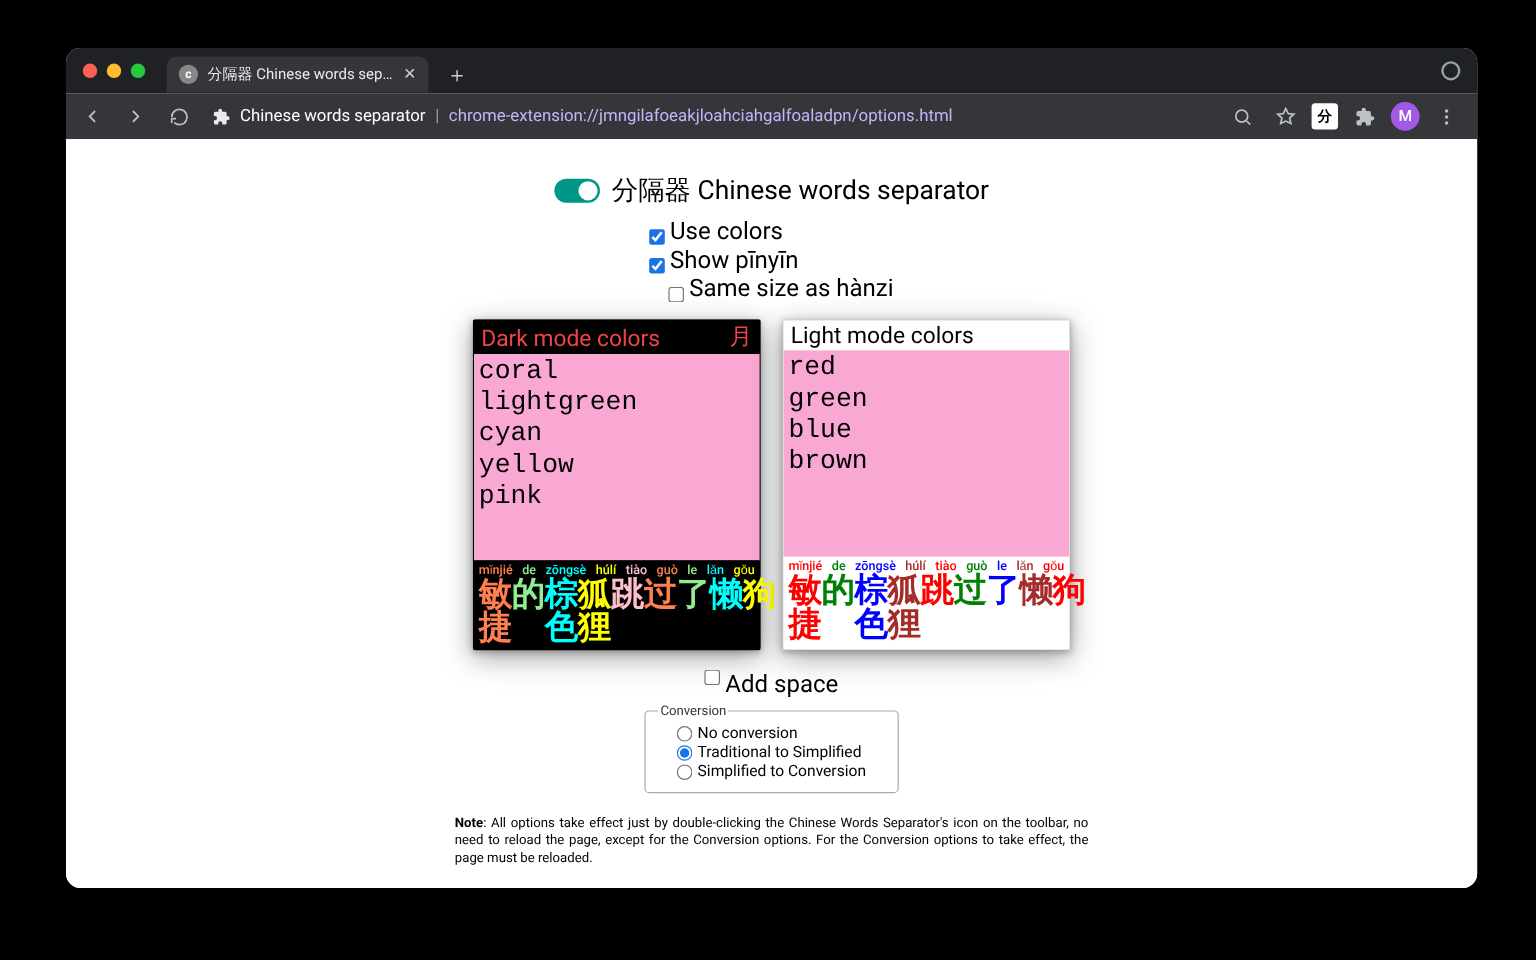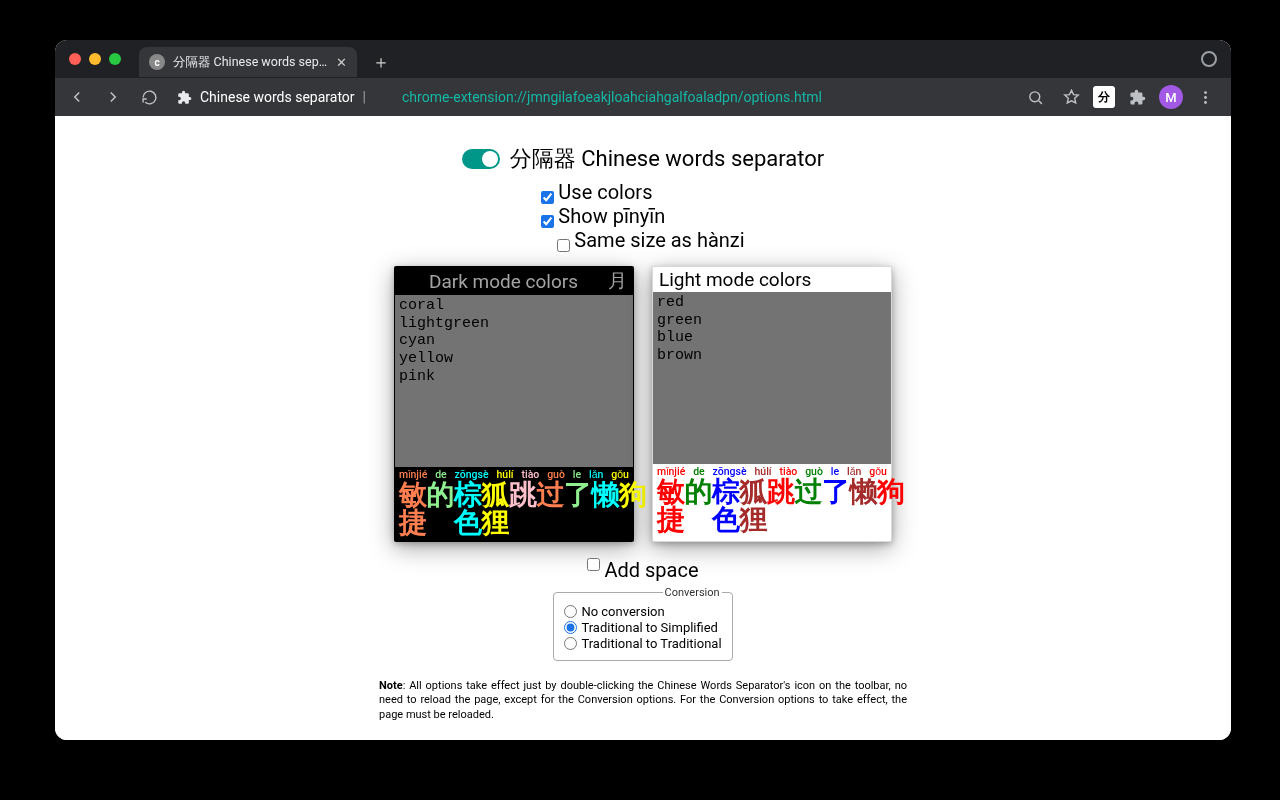--- a/index.html
+++ b/index.html
@@ -77,21 +77,21 @@
     .addr {
       flex: 0 0 auto;
       display:flex; align-items:center;
       color:#e8eaed;
       font-size: 14px;
       margin-left: 6px;
     }
     .addr .ext-icon { margin-right:8px; color:#e8eaed; display:flex; align-items:center;}
     .addr .name { color:#fff; }
     .addr .sep { color:#9aa0a6; margin: 0 8px; }
-    .addr .url { color:#14b8a6;margin-left:28px; }
+    .addr .url { color:#c4b5fd; }
     .toolbar .spacer { flex:1; }
     .right-icons { display:flex; gap:8px; align-items:center; padding-right:4px;}
     .avatar { width:24px; height:24px; border-radius:50%; background:#a259e6; color:#fff; display:flex; align-items:center; justify-content:center; font-size:13px; font-weight:500;}
     .ext-badge { width:22px;height:22px;background:#fff;color:#000;display:flex;align-items:center;justify-content:center;font-size:12px;font-weight:bold;border-radius:3px;}
 
     
     .content {
       background: #fff;
       height: calc(100% - 76px);
       overflow: auto;
@@ -120,50 +120,50 @@
       box-shadow: 0 6px 24px rgba(0,0,0,0.35), 0 2px 6px rgba(0,0,0,0.25);
       display:flex; flex-direction:column;
       border:1px solid rgba(0,0,0,0.15);
     }
     .panel.dark { background:#000; }
     .panel.light { background:#fff; }
     .panel-header {
       display:flex; justify-content:space-between; align-items:center;
       font-size:19px; padding: 1px 6px;
     }
-    .panel.dark .panel-header { color:#a3a3a3;margin-left:28px; }
+    .panel.dark .panel-header { color:#ef4444; }
     .panel.light .panel-header { color:#000; }
     .panel textarea {
-      background:#737373;
+      background:#f9a8d4;
       border:none;
       resize:none;
       font-family: "Courier New", monospace;
-      font-size:15px;
+      font-size:22px;
       line-height:1.18;
       padding:2px 4px;
       height: 172px;
       outline:none;
       color:#000;
     }
     .preview { padding: 3px 4px 4px; line-height:1; }
     .pinyin-row { display:flex; gap:4px; font-size:10.5px; font-weight:500; justify-content:space-between; }
     .hanzi-row { display:flex; font-size:28px; font-weight:600; letter-spacing:-0.5px; justify-content:space-between;}
     .panel.dark .preview { background:#000; }
     .panel.light .preview { background:#fff; }
 
     .c0d{color:coral;} .c1d{color:lightgreen;} .c2d{color:cyan;} .c3d{color:yellow;} .c4d{color:pink;}
     .c0l{color:red;} .c1l{color:green;} .c2l{color:blue;} .c3l{color:brown;}
 
     .add-space { font-size:20px; margin-top:16px; display:flex; align-items:flex-start; gap:4px; }
 
     fieldset.conv {
       border:1px solid #aaa; border-radius:4px; margin-top:4px; padding:4px 10px 8px; font-size:13px;
     }
-    fieldset.conv legend { font-size:11px; padding:0 2px; color:#333;text-align:right; }
-    fieldset.conv label { display:flex; align-items:center; gap:4px; margin:1px 0; }
+    fieldset.conv legend { font-size:11px; padding:0 2px; color:#333; }
+    fieldset.conv label { display:flex; align-items:center; gap:4px; margin:1px 16px; }
     fieldset.conv input { accent-color:#1a73e8; }
 
     .note {
       width: 528px;
       font-size: 11px;
       color:#000;
       text-align: justify;
       margin-top: 18px;
       line-height: 1.35;
     }
@@ -354,21 +354,21 @@
         <label>
           <input type="radio" name="conv" style="">
           <span>No conversion</span>
         </label>
         <label>
           <input type="radio" name="conv" checked="" style="">
           <span>Traditional to Simplified</span>
         </label>
         <label>
           <input type="radio" name="conv" style="">
-          <span>Traditional to Traditional</span>
+          <span>Simplified to Conversion</span>
         </label>
       </fieldset>
 
       <p class="note">
         <b>Note</b><span>: All options take effect just by double-clicking the Chinese Words Separator's icon on the toolbar, no need to reload the page, except for the Conversion options. For the Conversion options to take effect, the page must be reloaded.</span>
       </p>
     </div>
   </div>
 </div>
 

